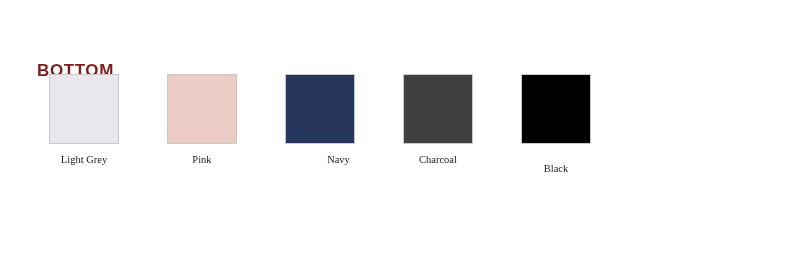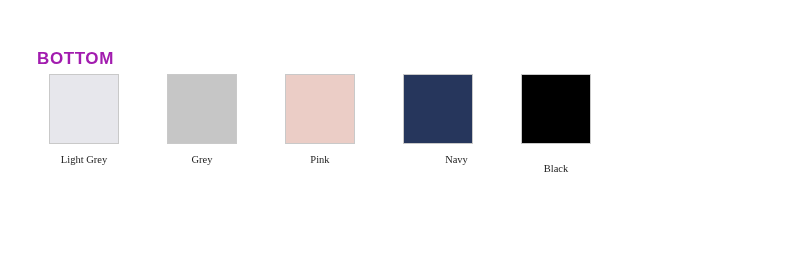--- a/index.html
+++ b/index.html
@@ -74,46 +74,46 @@
     text-align: center;
     white-space: nowrap;
     line-height: 12px;
   }
 </style>
 </head>
 <body style="background-color: rgb(255, 255, 255);">
 
 <div id="palette-board" style="background-color: rgb(255, 255, 255);">
 
-  <div id="palette-title" style="color: #a21caf;">BOTTOM</div>
+  <div id="palette-title" style="color: #7f1d1d; margin-top: 12px;">BOTTOM</div>
 
   <div id="swatch-row">
 
     <div class="swatch-cell">
       <div class="swatch-chip" style="background-color: rgb(231, 231, 236); border-color: rgb(201, 201, 201);"></div>
       <div class="swatch-label" style="color: rgb(28, 28, 28);">Light Grey</div>
     </div>
 
 
-    <div class="swatch-cell">
-      <div class="swatch-chip" style="background-color: rgb(198, 198, 198); border-color: rgb(201, 201, 201);"></div>
-      <div class="swatch-label" style="color: rgb(28, 28, 28);">Grey</div>
-    </div>
 
     <div class="swatch-cell">
       <div class="swatch-chip" style="background-color: rgb(235, 205, 198); border-color: rgb(201, 201, 201);"></div>
       <div class="swatch-label" style="color: rgb(28, 28, 28);">Pink</div>
     </div>
 
 
     <div class="swatch-cell">
       <div class="swatch-chip" style="background-color: rgb(38, 54, 92); border-color: rgb(201, 201, 201);"></div>
       <div class="swatch-label" style="color: rgb(28, 28, 28); padding-left: 37px;">Navy</div>
     </div>
 
+    <div class="swatch-cell">
+      <div class="swatch-chip" style="background-color: rgb(64, 64, 64); border-color: rgb(201, 201, 201);"></div>
+      <div class="swatch-label" style="color: rgb(28, 28, 28);">Charcoal</div>
+    </div>
 
     <div class="swatch-cell">
       <div class="swatch-chip" style="background-color: rgb(0, 0, 0); border-color: rgb(201, 201, 201);"></div>
       <div class="swatch-label" style="color: rgb(28, 28, 28);">Black</div>
     </div>
 
   </div>
 </div>
 
 </body></html>

